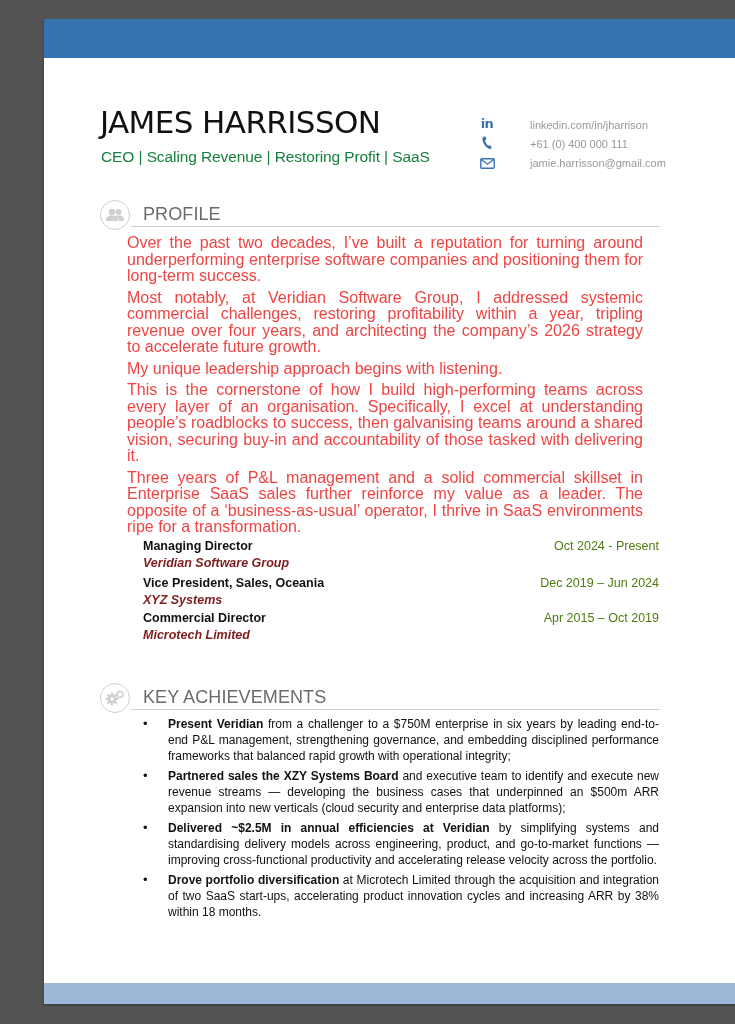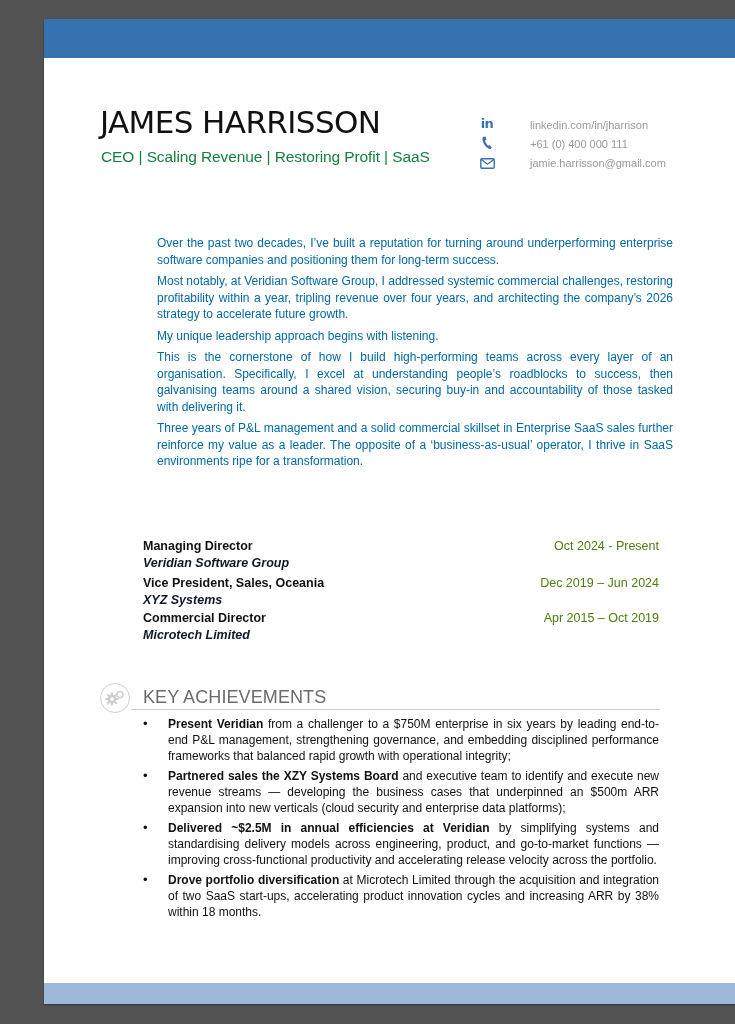--- a/index.html
+++ b/index.html
@@ -30,28 +30,28 @@
   .section-head { position: absolute; left: 56px; width: 560px; height: 30px; }
   .section-icon {
     position: absolute; left: 0; top: 0; width: 28px; height: 28px; border-radius: 50%;
     border: 1.3px solid #cfcfcf; display: flex; align-items: center; justify-content: center; background: #fff;
   }
   .section-title {
     position: absolute; left: 43px; top: 4px; font-size: 18px; color: #6b6b6b; letter-spacing: 0.1px;
   }
   .section-rule { position: absolute; left: 31px; right: 0; top: 26px; height: 1px; background: #cfcfcf; }
 
-  .body-text { position: absolute; left: 113px; width: 516px; font-size: 12px; line-height: 16.5px; color: #0369a1; text-align: justify; }
+  .body-text { position: absolute; left: 83px; width: 516px; font-size: 16px; line-height: 16.5px; color: #ef4444; text-align: justify; }
   .body-text p { margin: 0 0 5px 0; }
 
   .job { position: absolute; left: 99px; width: 516px; font-size: 12.5px; }
   .job-row { display: flex; justify-content: space-between; line-height: 17px; }
   .job-title { font-weight: bold; color: #111; }
   .job-dates { color: #4d7c0f; }
-  .job-company { font-style: italic; font-weight: bold; color: #0f172a; line-height: 17px; }
+  .job-company { font-style: italic; font-weight: bold; color: #7f1d1d; line-height: 17px; }
 
   .ach { position: absolute; left: 99px; width: 516px; font-size: 12px; line-height: 16px; color: #111; }
   .ach-item { position: relative; padding-left: 25px; text-align: justify; margin-bottom: 4px; }
   .ach-item .bullet { position: absolute; left: 0; top: 0; font-size: 13px; }
   .ach-item b { font-weight: bold; }
 </style>
 </head>
 <body>
 
 <div class="page">
@@ -77,20 +77,32 @@
       <span class="ic">
         <svg width="15" height="11" viewBox="0 0 15 11">
             <rect x="0.8" y="0.8" width="13.4" height="9.4" rx="1" fill="none" stroke="#3a73b4" stroke-width="1.4"></rect>
             <path d="M1 1.2 L7.5 6.2 L14 1.2" fill="none" stroke="#3a73b4" stroke-width="1.4"></path>
           </svg>
       </span>
       <span>jamie.harrisson@gmail.com</span>
     </div>
   </div>
 
+  <div class="section-head" style="top:181px;">
+    <div class="section-rule"></div>
+    <div class="section-icon">
+      <svg width="20" height="14" viewBox="0 0 20 14">
+        <circle cx="7" cy="4" r="3.2" fill="#cfcfcf"></circle>
+          <path d="M1 13 C1 8.5 3.5 7.5 7 7.5 C10.5 7.5 13 8.5 13 13 Z" fill="#cfcfcf"></path>
+        <circle cx="13.5" cy="4" r="3" fill="#cfcfcf"></circle>
+          <path d="M10 8 C11 7.6 12 7.5 13.5 7.5 C17 7.5 19 8.5 19 13 L14 13 C14 10.5 12.5 9 10 8 Z" fill="#cfcfcf"></path>
+      </svg>
+    </div>
+    <div class="section-title">PROFILE</div>
+  </div>
   <div class="body-text" style="top:216px;">
     <p>Over the past two decades, I’ve built a reputation for turning around underperforming enterprise software companies and positioning them for long-term success.</p>
     <p>Most notably, at Veridian Software Group, I addressed systemic commercial challenges, restoring profitability within a year, tripling revenue over four years, and architecting the company’s 2026 strategy to accelerate future growth.</p>
     <p>My unique leadership approach begins with listening.</p>
     <p>This is the cornerstone of how I build high-performing teams across every layer of an organisation. Specifically, I excel at understanding people’s roadblocks to success, then galvanising teams around a shared vision, securing buy-in and accountability of those tasked with delivering it.</p>
     <p>Three years of P&amp;L management and a solid commercial skillset in Enterprise SaaS sales further reinforce my value as a leader. The opposite of a ‘business-as-usual’ operator, I thrive in SaaS environments ripe for a transformation.</p>
   </div>
 
 
   <div class="job" style="top:519px;">

